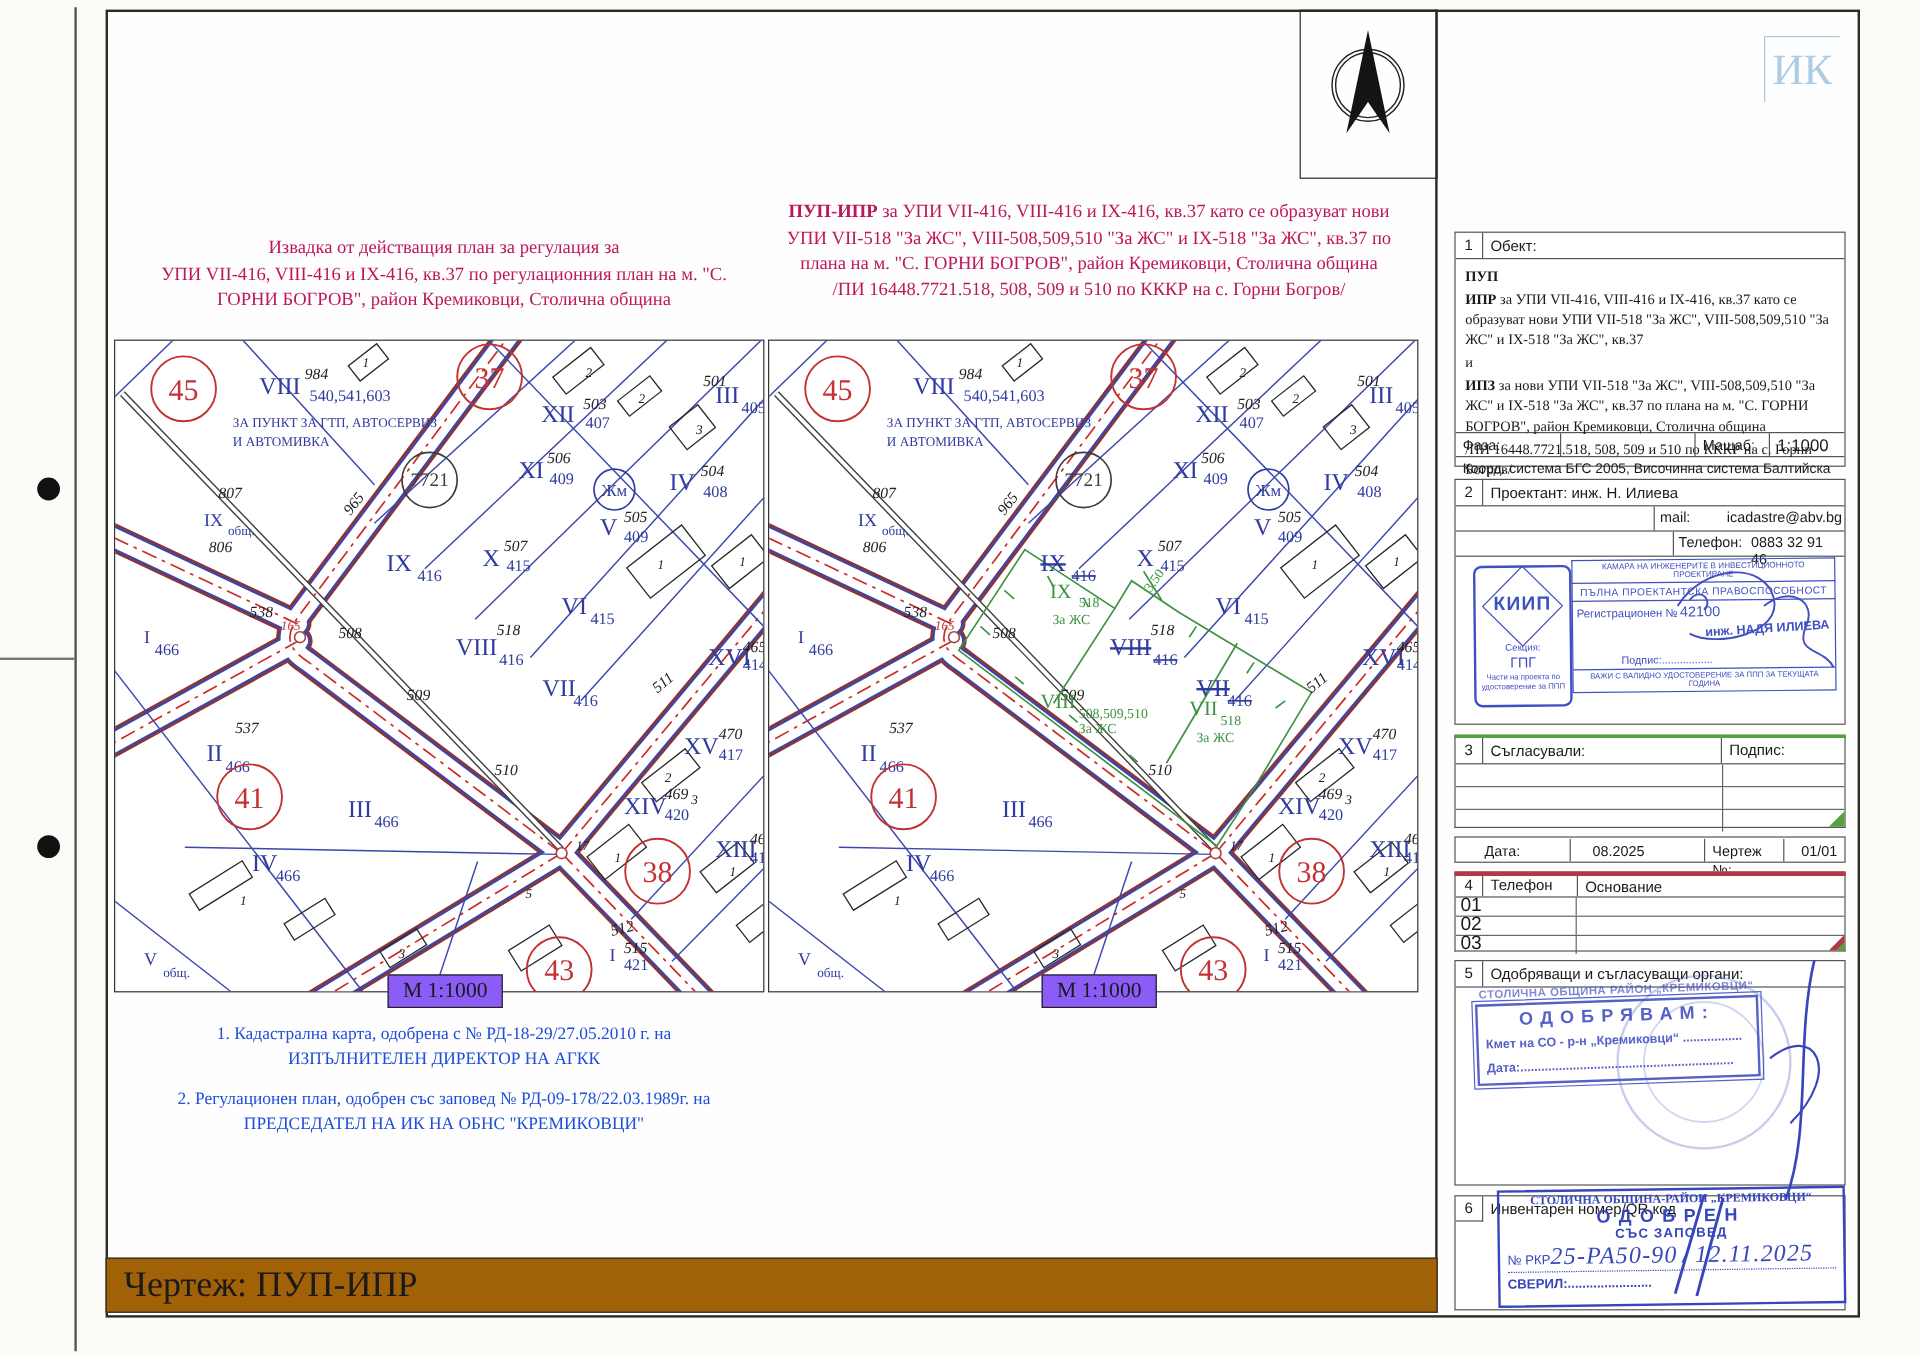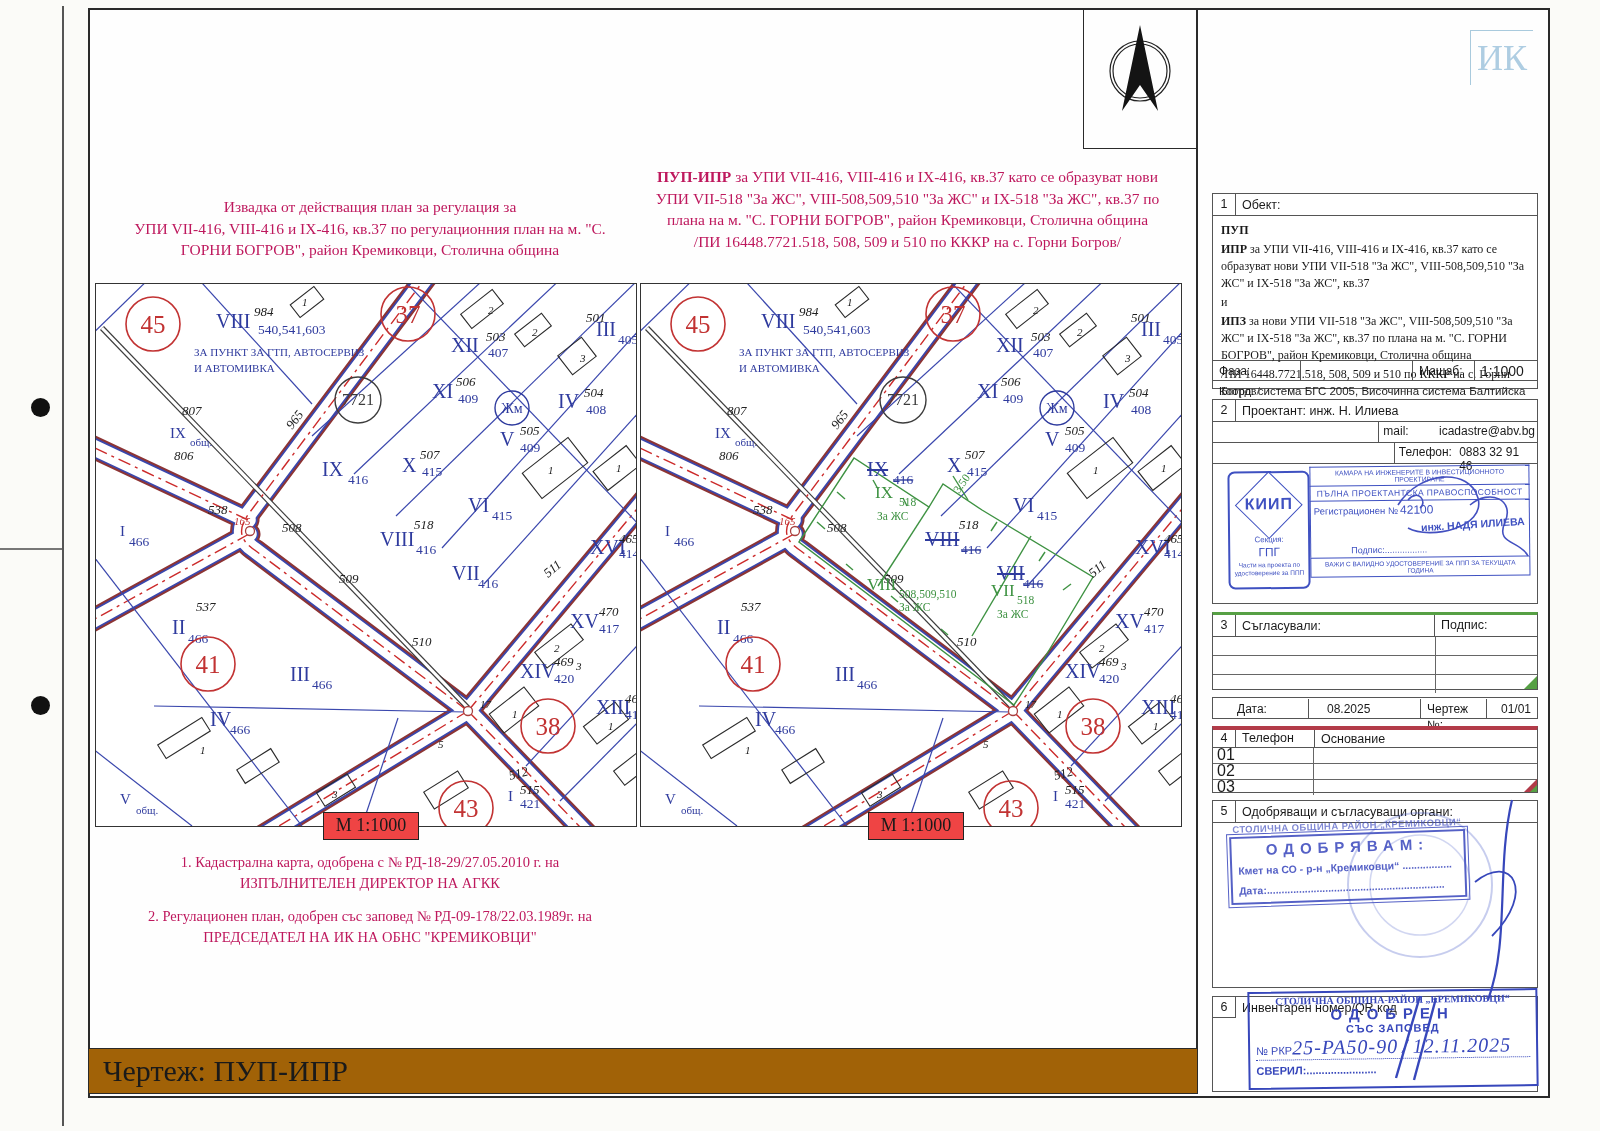--- a/index.html
+++ b/index.html
@@ -11,25 +11,25 @@
   .vdiv{position:absolute;left:1196px;top:8px;width:2px;height:1086px;background:#2a2a2a}
   .north-box{position:absolute;left:1083px;top:8px;width:113px;height:139px;border:1.5px solid #2a2a2a}
   .edge-line{position:absolute;left:62px;top:6px;width:1.5px;height:1120px;background:#555}
   .hole{position:absolute;left:31px;width:19px;height:19px;border-radius:50%;background:#111}
   .fold-tick{position:absolute;left:0;top:548px;width:62px;height:1.5px;background:#777}
 
   
   .map-title{position:absolute;text-align:center;font-family:"Liberation Serif",serif;
              font-size:15.5px;line-height:1.4;color:#be185d;white-space:pre-line}
   .notes{position:absolute;text-align:center;font-family:"Liberation Serif",serif;font-size:14.5px;
-         line-height:1.45;color:#be185d;white-space:pre-line}
+         line-height:1.45;color:#1d4ed8;white-space:pre-line}
 
   
   svg.map{position:absolute;width:540px;height:542px;background:#fff;border:1.5px solid #333}
-  .scalebox{position:absolute;width:94px;height:26px;border:1.6px solid #222;background:#ef4444;z-index:5;
+  .scalebox{position:absolute;width:94px;height:26px;border:1.6px solid #222;background:#8b5cf6;z-index:5;
             font-family:"Liberation Serif",serif;font-size:18px;text-align:center;line-height:25px}
 
   
   .st-dark{fill:none;stroke:#8d3434;stroke-width:23;stroke-linecap:round}
   .st-blue{fill:none;stroke:#3a47ad;stroke-width:19;stroke-linecap:round}
   .st-white{fill:none;stroke:#ffffff;stroke-width:15.5;stroke-linecap:round}
   .st-red{fill:none;stroke:#cc2a2a;stroke-width:1.4;stroke-dasharray:13 5 3 5}
   .blk1{fill:none;stroke:#3c3c3c;stroke-width:5.5}
   .blk2{fill:none;stroke:#ffffff;stroke-width:3.2}
   .pl{fill:none;stroke:#3a47ad;stroke-width:1.2}

